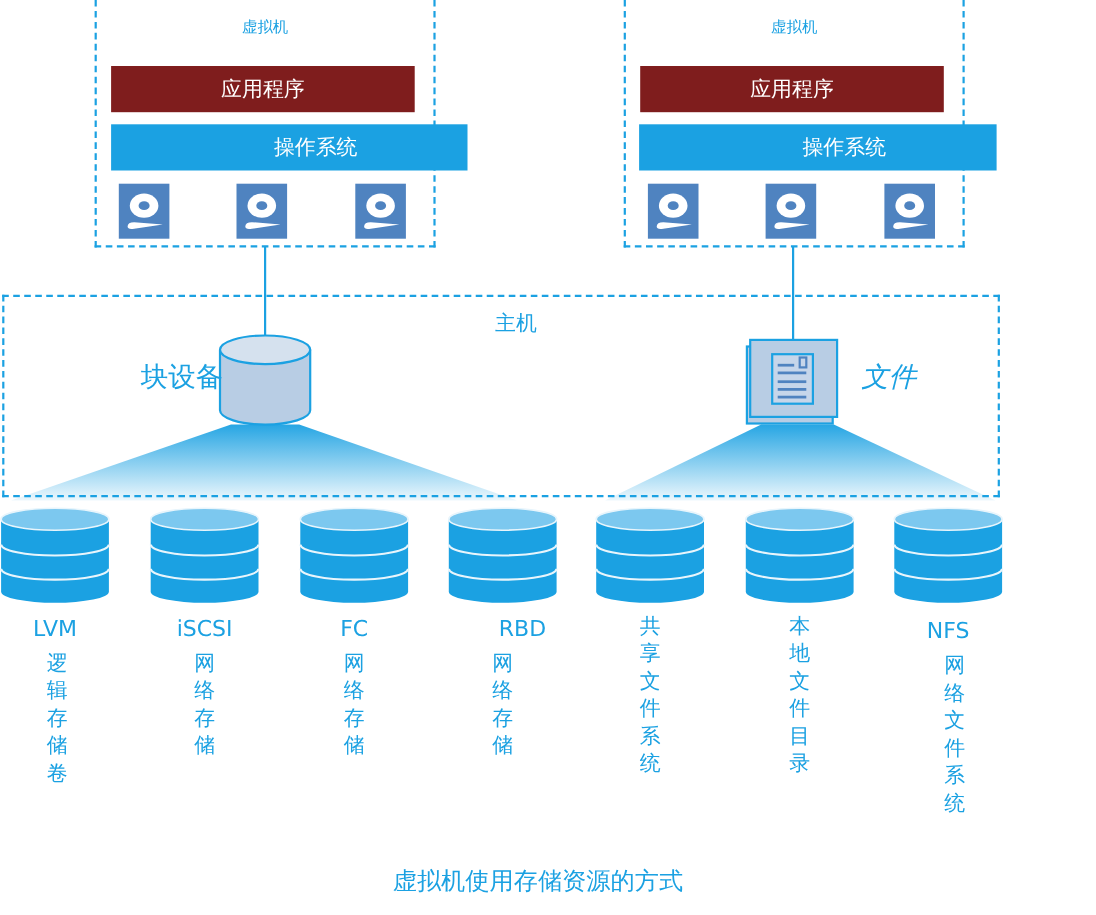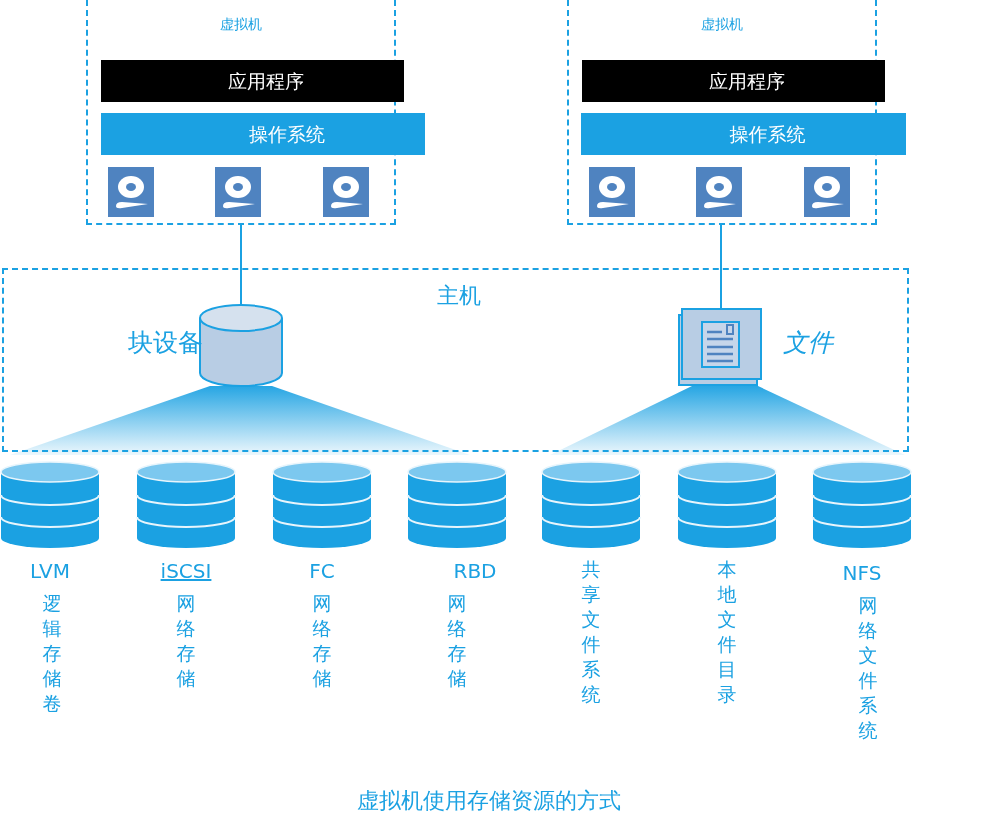--- a/index.html
+++ b/index.html
@@ -1,25 +1,25 @@
 <!DOCTYPE html>
 <html><head>
 <meta charset="utf-8">
 <style>
   html, body { margin:0; padding:0; background:#ffffff; }
   body { width:996px; height:832px; position:relative; overflow:hidden;
          font-family:"DejaVu Sans", "Liberation Sans", sans-serif; color:#1ba1e2; }
   .vm-box { position:absolute; border:2px dashed #1ba1e2; box-sizing:border-box; }
   .vm-title { position:absolute; left:0; right:0; text-align:center; font-size:14px; color:#1ba1e2; }
   .bar { position:absolute; color:#ffffff; font-size:19px; text-align:center; line-height:42px; height:42px; }
-  .bar.app { background:#000000;padding-left:27px; }
+  .bar.app { background:#7f1d1d; }
   .bar.os { background:#1ba1e2;padding-left:48px; }
   .disk { position:absolute; width:46px; height:50px; background:#4f83c0; }
   .host-box { position:absolute; left:2px; top:268px; width:907px; height:184px; border:2px dashed #1ba1e2; box-sizing:border-box; }
-  .host-title { position:absolute; left:437px; top:281px; font-size:22px; }
+  .host-title { position:absolute; left:450px; top:281px; font-size:19px; }
   .label { position:absolute; font-size:25px; color:#1ba1e2; }
   .db-name { position:absolute; font-size:20px; text-align:center; width:100px; }
   .db-desc { position:absolute; font-size:19px; width:30px; text-align:center; line-height:25px; writing-mode:horizontal-tb; }
   .caption { position:absolute; left:0; right:0; top:786px; text-align:center; font-size:22px; color:#1ba1e2; padding-left:-20px; }
   svg { position:absolute; left:0; top:0; }
 </style>
 </head>
 <body>
 
 <svg width="996" height="832">
@@ -160,21 +160,21 @@
 
 <div id="backends">
     <div class="db-name" style="left: 0px; top: 559px;">LVM</div>
     <div class="db-desc" style="left: 37px; top: 591px;">
       <div>逻</div>
       <div>辑</div>
       <div>存</div>
       <div>储</div>
       <div>卷</div>
     </div>
-    <div class="db-name" style="left: 136px; top: 559px; text-decoration: underline;">iSCSI</div>
+    <div class="db-name" style="left: 136px; top: 559px;">iSCSI</div>
     <div class="db-desc" style="left: 171px; top: 591px;">
       <div>网</div>
       <div>络</div>
       <div>存</div>
       <div>储</div>
     </div>
     <div class="db-name" style="left: 272px; top: 559px;">FC</div>
     <div class="db-desc" style="left: 307px; top: 591px;">
       <div>网</div>
       <div>络</div>

